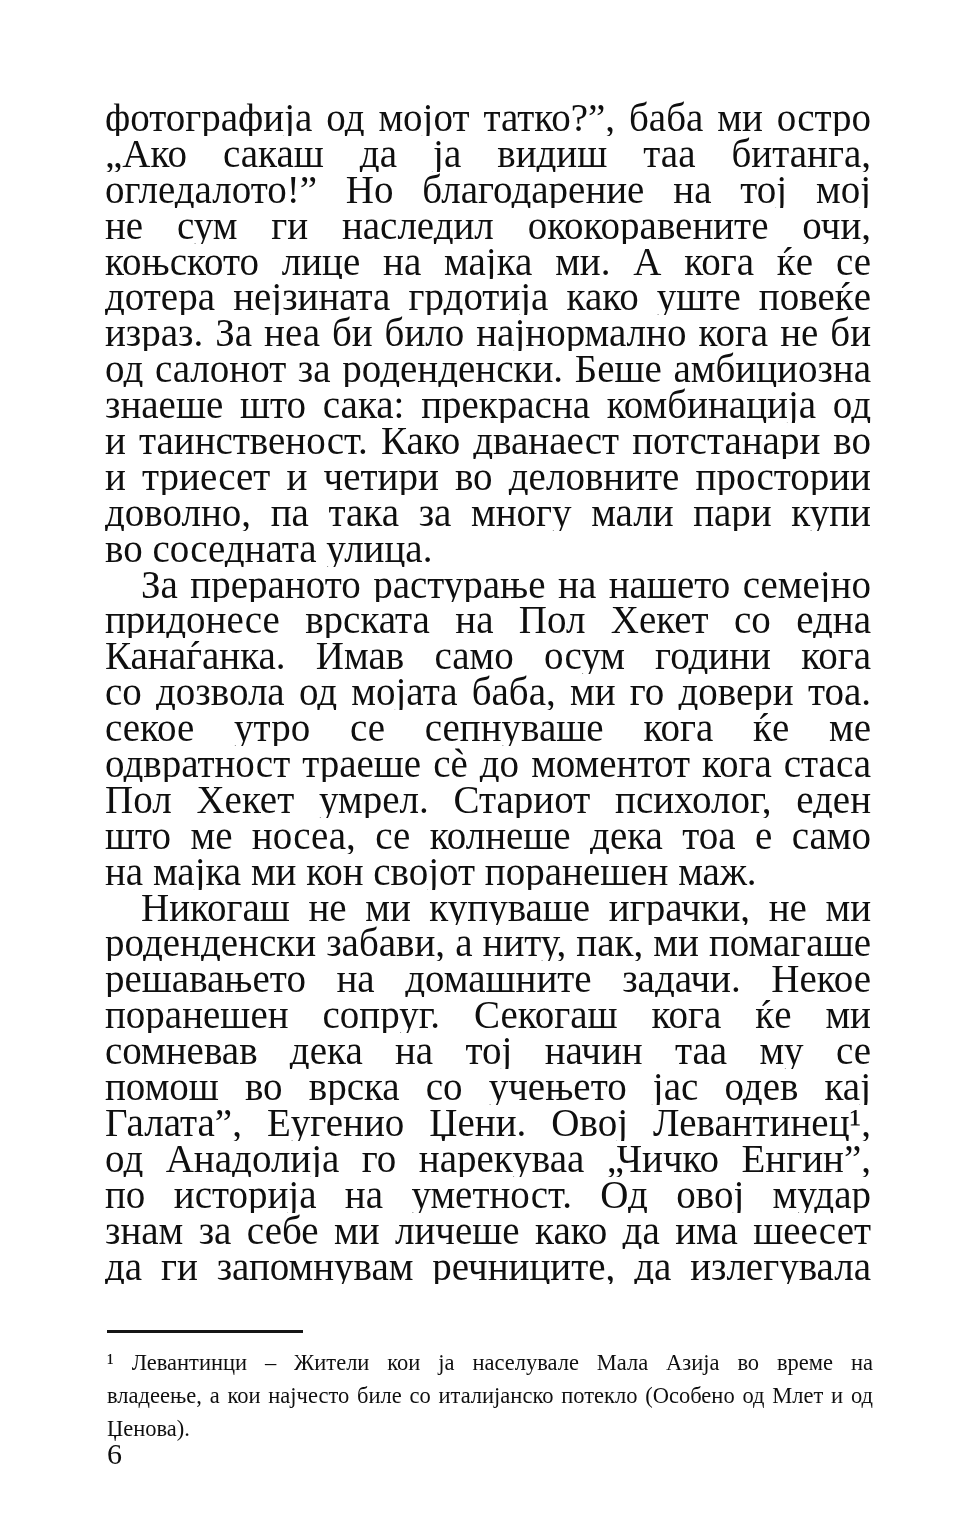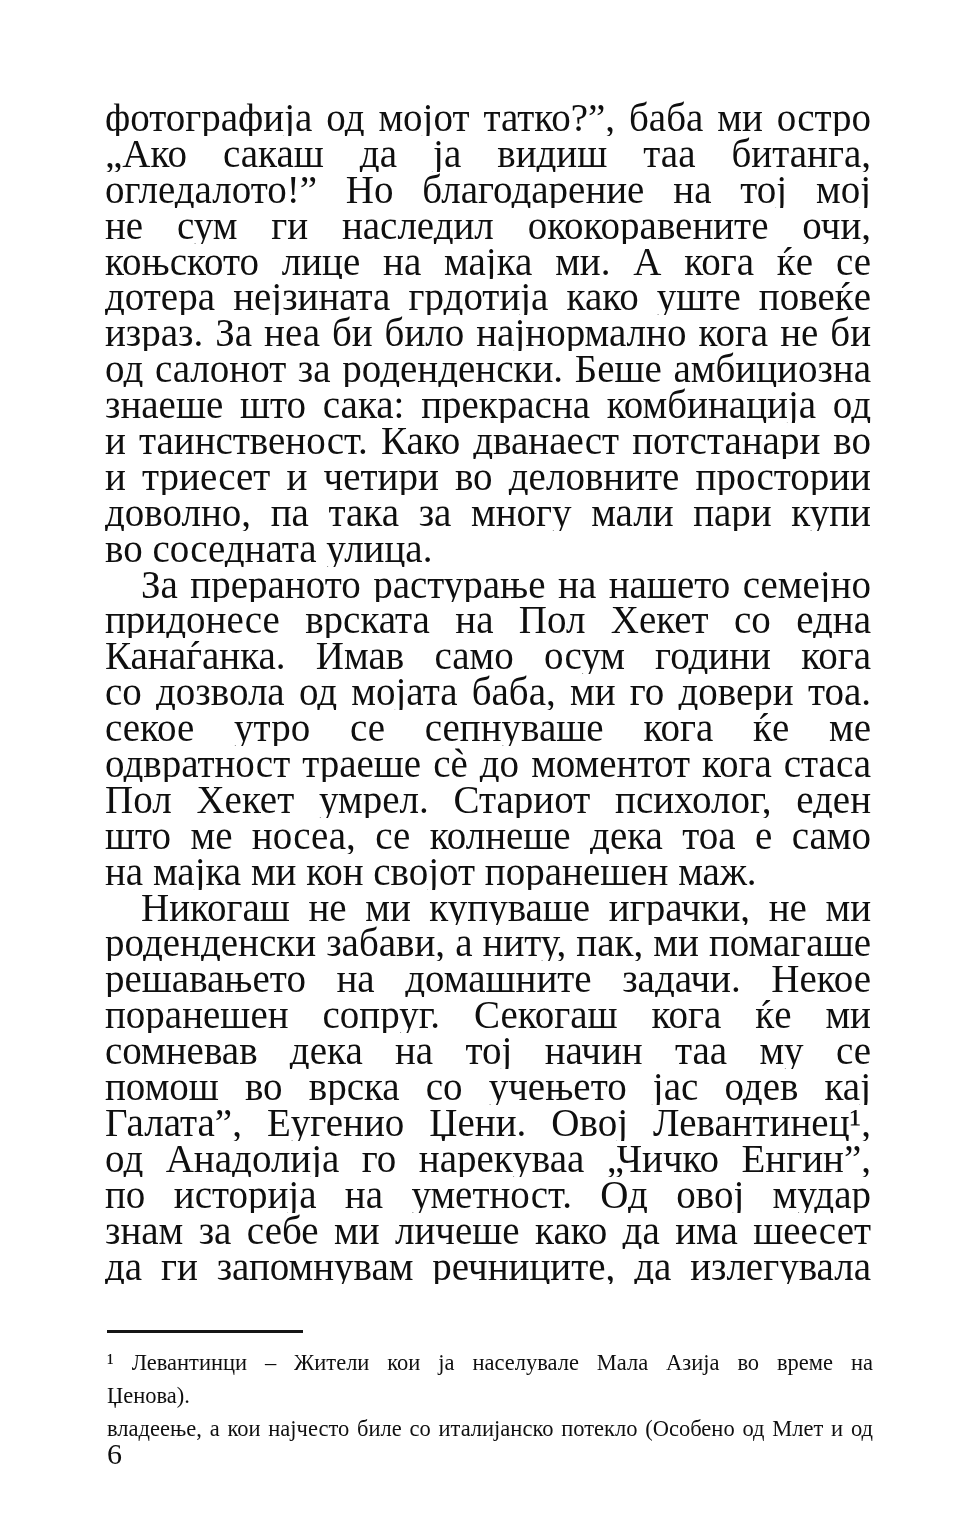--- a/index.html
+++ b/index.html
@@ -112,19 +112,19 @@
         <div class="bline">по историја на уметност. Од овој мудар човек, кој откако</div>
         <div class="bline">знам за себе ми личеше како да има шеесет години,</div>
         <div class="bline last">да ги запомнувам речниците, да излегувала различни</div>
       </div>
     </div>
 
   <div class="footnote-area">
     <div class="footnote-rule"></div>
     <div class="footnote">
         <div class="fline">¹ Левантинци – Жители кои ја населувале Мала Азија во време на Османлиското</div>
+        <div class="fline">владеење, а кои најчесто биле со италијанско потекло (Особено од Млет и од</div>
         <div class="fline last">Џенова).</div>
-        <div class="fline">владеење, а кои најчесто биле со италијанско потекло (Особено од Млет и од</div>
       </div>
   </div>
 
   <div class="page-number">6</div>
 </div>
 
 </body></html>

